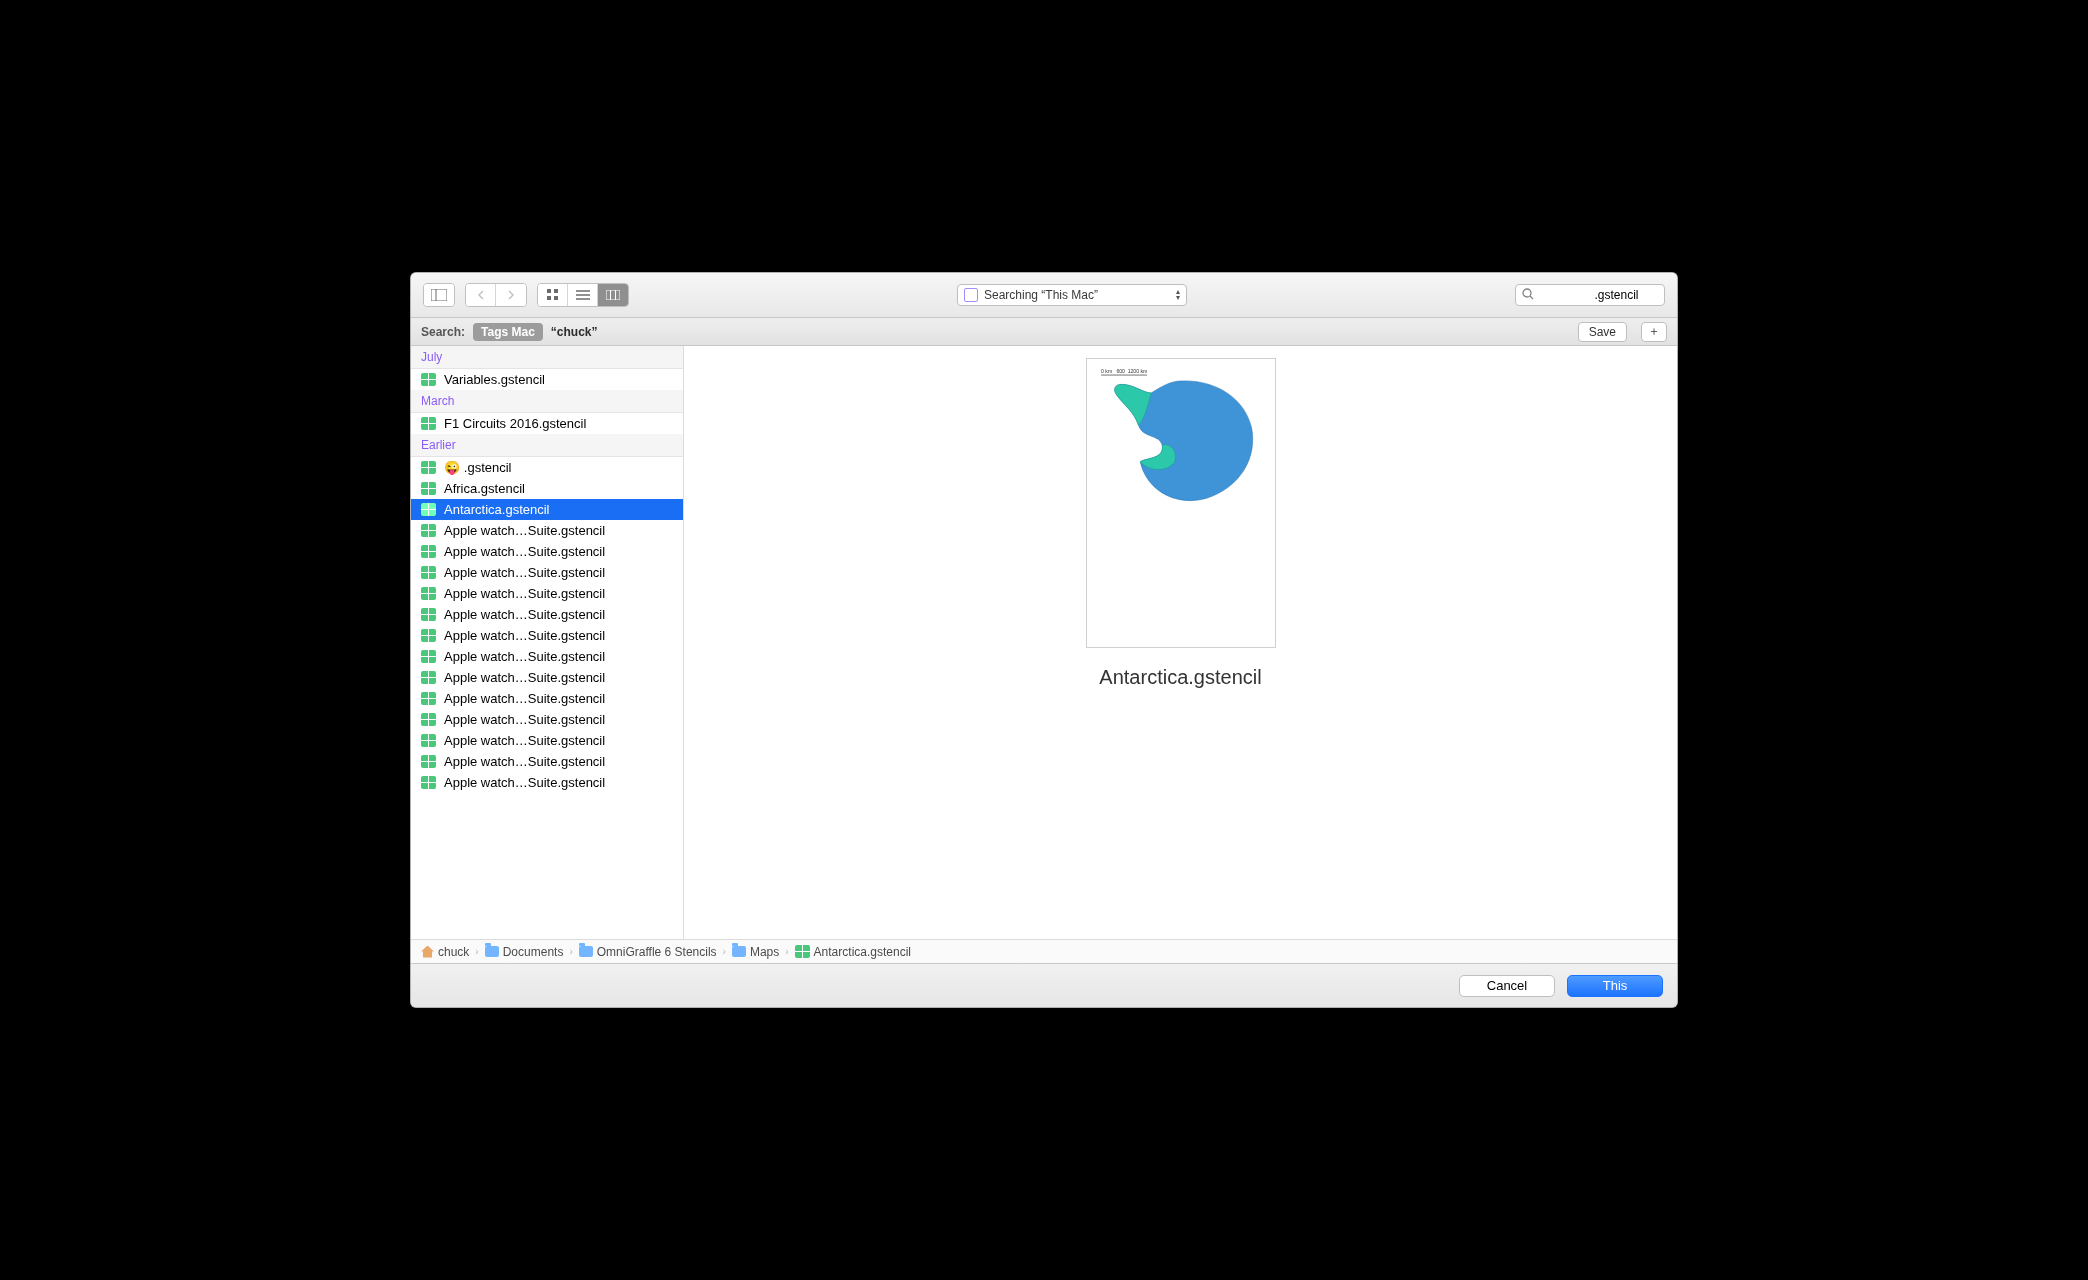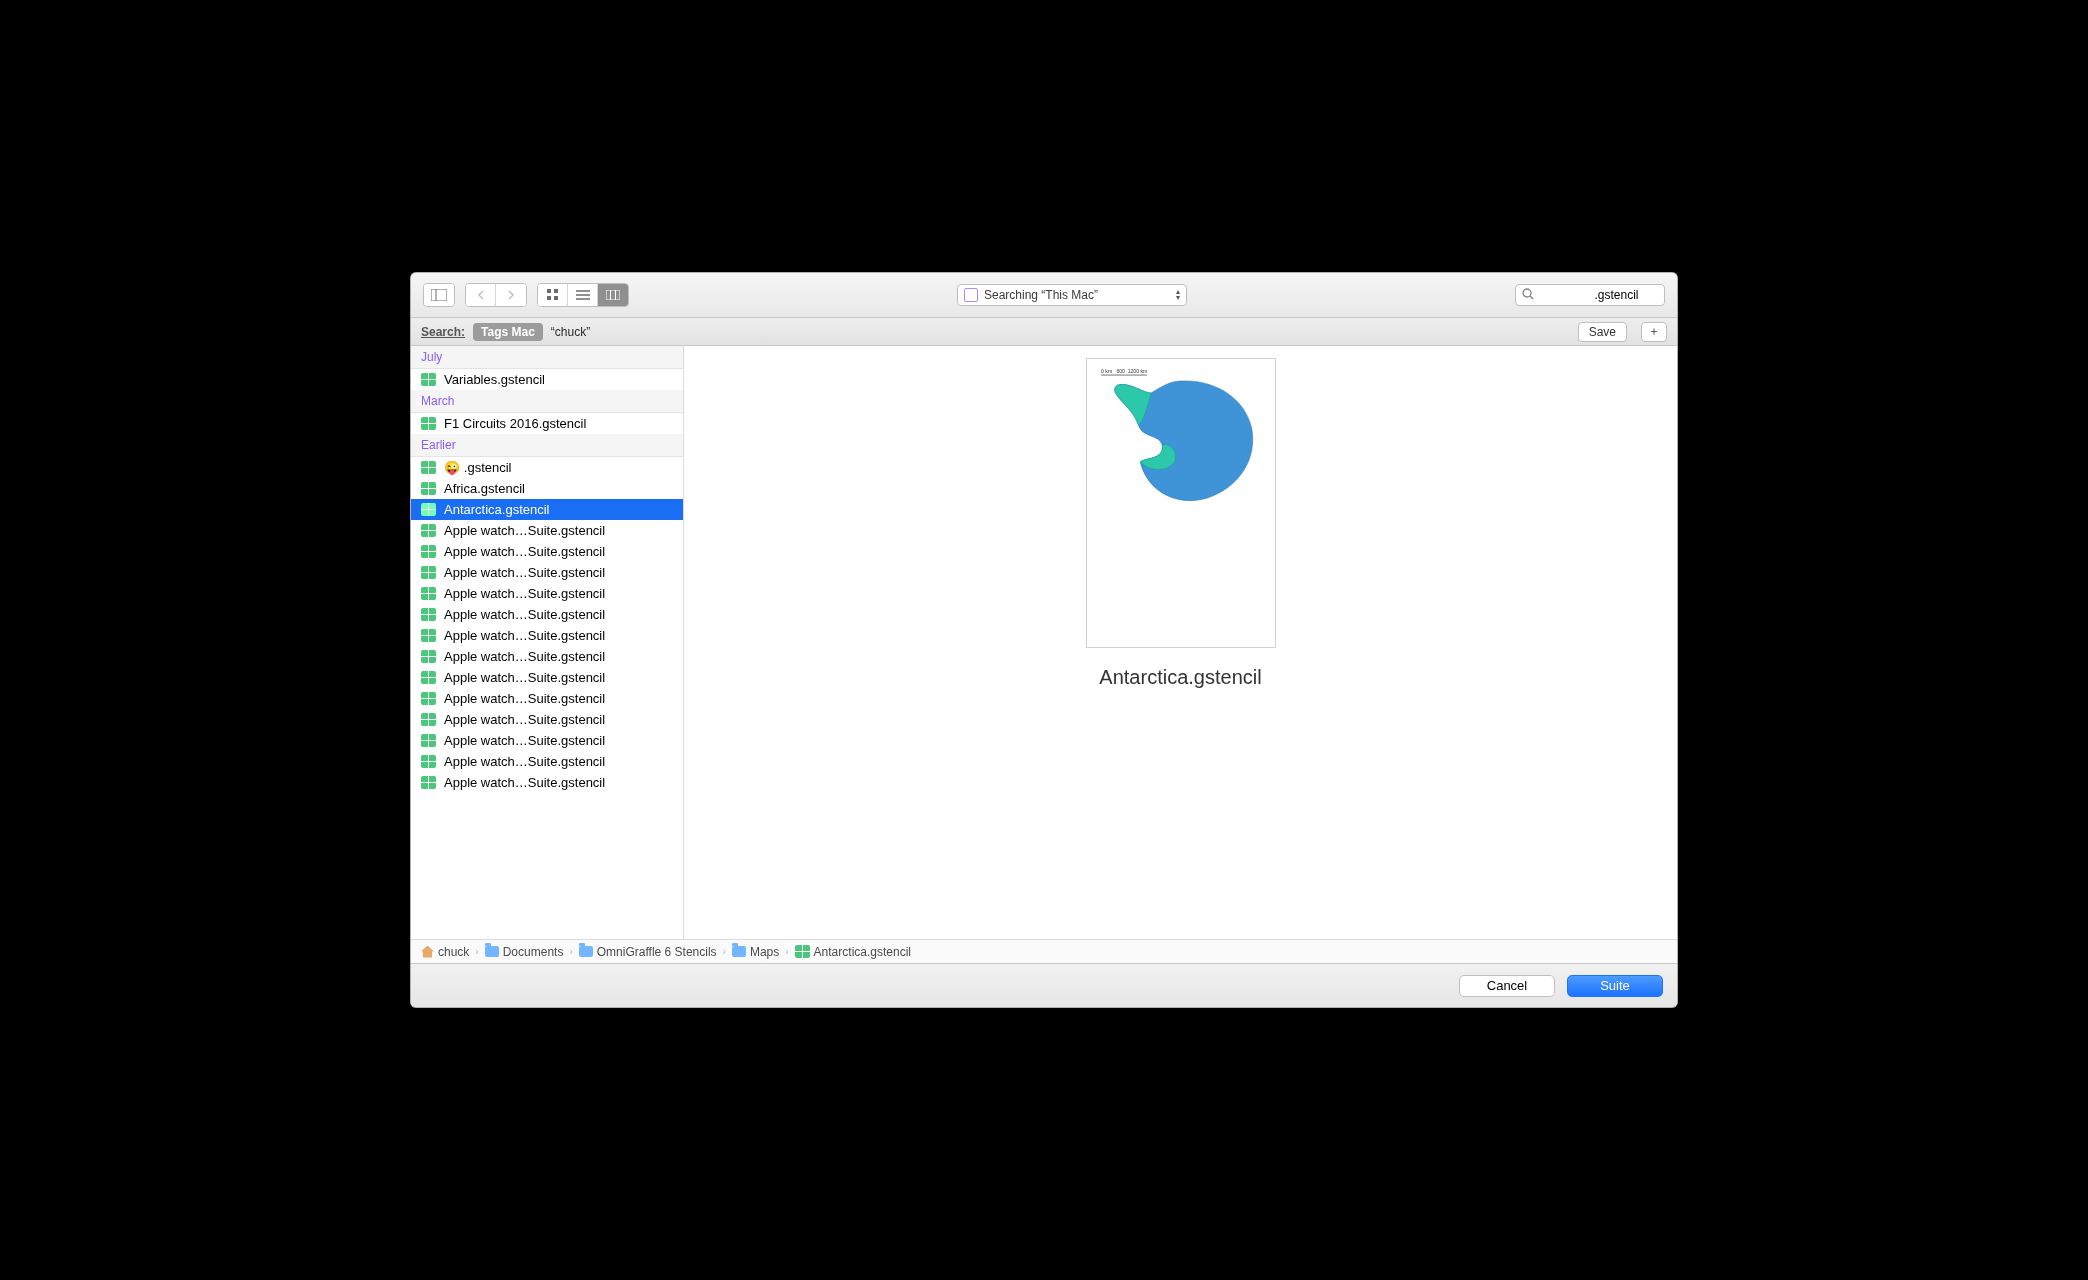--- a/index.html
+++ b/index.html
@@ -96,29 +96,29 @@
   .scopebar {
     height: 28px;
     background: linear-gradient(#eeeeee,#e2e2e2);
     border-bottom: 1px solid #c7c7c7;
     display: flex;
     align-items: center;
     padding: 0 10px;
     gap: 8px;
     font-size: 12px;
   }
-  .scope-label { color:#555; font-weight:600;text-decoration:underline; }
+  .scope-label { color:#555; font-weight:600; }
   .scope-pill {
     background: #9c9c9c;
     color: #fff;
     border-radius: 4px;
     padding: 2px 8px;
     font-weight: 600;
   }
-  .scope-alt { color:#2c2c2c; font-weight:400; }
+  .scope-alt { color:#2c2c2c; font-weight:700; }
   .save-btn, .plus-btn {
     height: 20px; border:1px solid #bfbfbf; border-radius:4px;
     background:#fff; font-size:12px; padding:0 10px; display:flex;
     align-items:center; cursor:default; color:#333;
   }
   .plus-btn { padding: 0 6px; margin-left:6px; }
   
   .body {
     flex: 1;
     display: flex;
@@ -470,15 +470,15 @@
       </div>
       <span class="pb-sep">›</span>
       <div class="pb-item">
         <div class="stencil-icon"></div>
         <span>Antarctica.gstencil</span>
       </div>
     </div>
 
   <div class="footer">
     <div class="btn">Cancel</div>
-    <div class="btn primary">Suite</div>
+    <div class="btn primary">This</div>
   </div>
 </div>
 
 </body></html>

